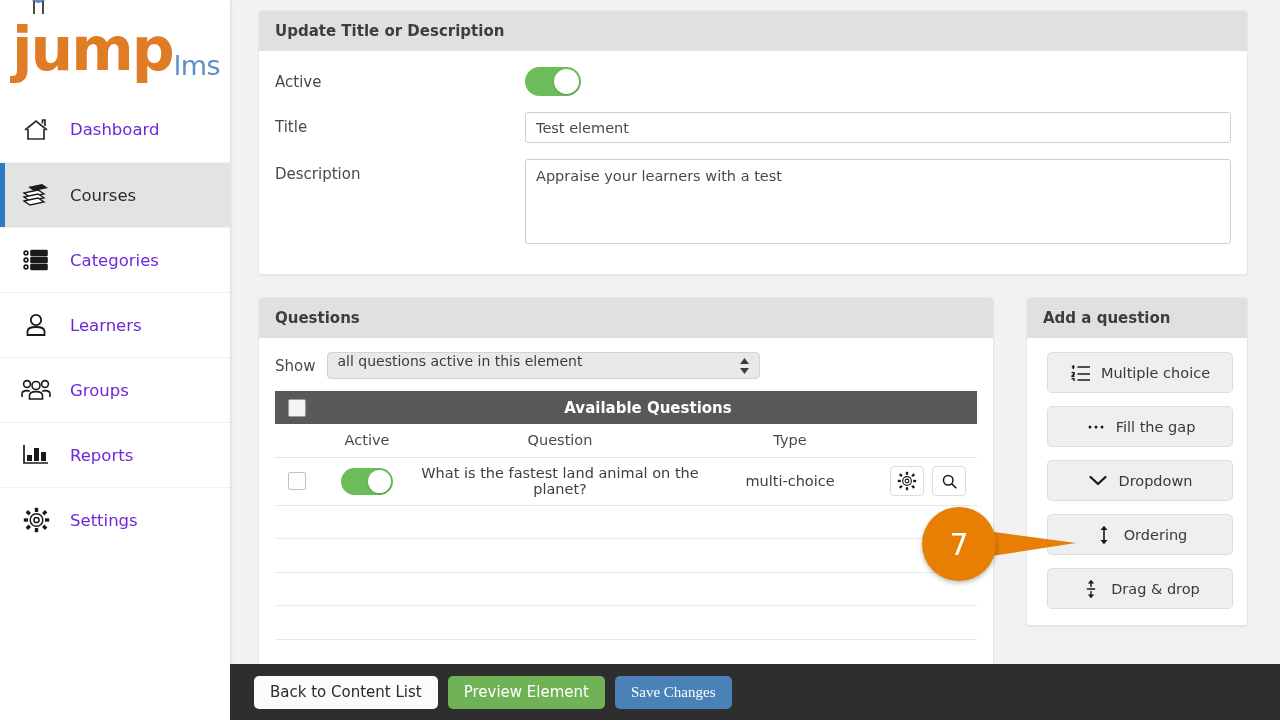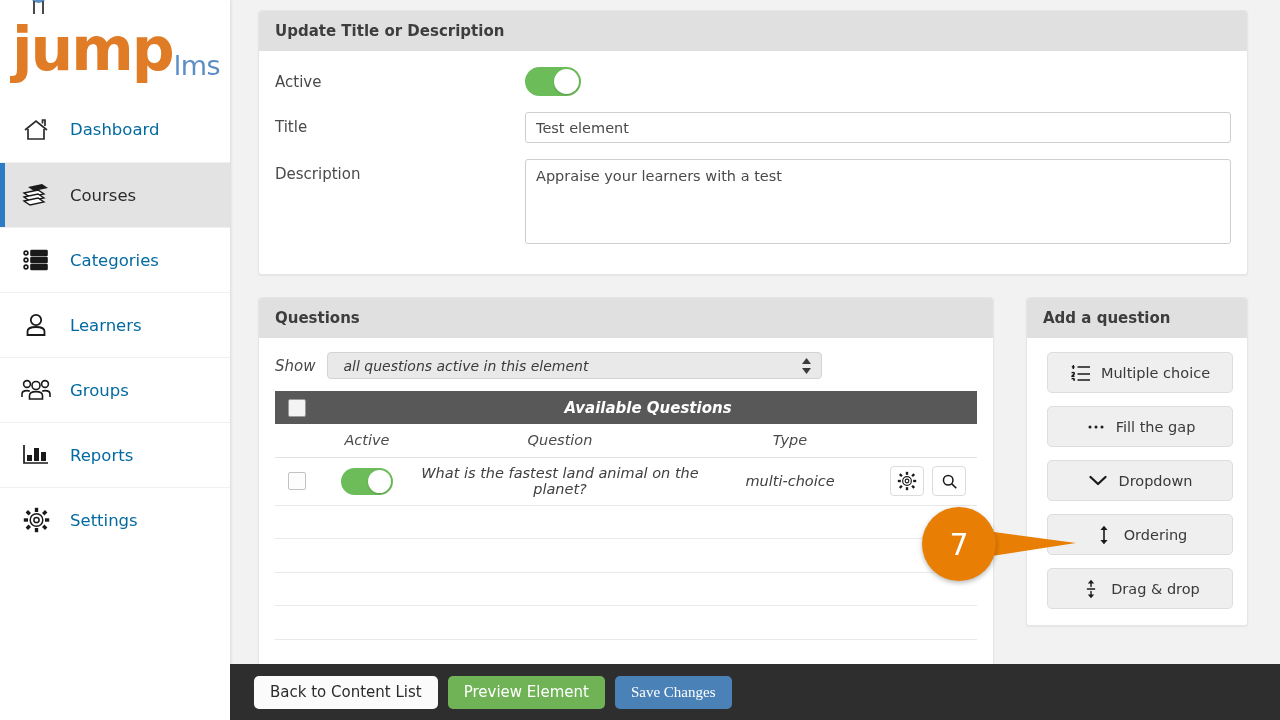--- a/index.html
+++ b/index.html
@@ -77,21 +77,21 @@
     width: 5px; background: #2b7cc4;
   }
   .nav-icon {
     width: 40px; height: 34px;
     display: flex; align-items: center; justify-content: center;
     flex: 0 0 40px;
   }
   .nav-icon svg { display: block; }
   .nav-label {
     font-size: 16.5px;
-    color: #0369a1;
+    color: #6d28d9;
     margin-left: 14px;
     white-space: nowrap;
   }
   .nav-item.active .nav-label { color: #2b2b2b; }
 
   
   .main {
     flex: 1 1 auto;
     position: relative;
     background: #f2f2f2;
@@ -164,31 +164,31 @@
     font-family: inherit;
     resize: none;
     background: #fff;
     outline: none;
     overflow: hidden;
   }
 
   
   .lower { display: flex; gap: 32px; margin-top: 22px; }
   .panel-questions { width: 736px; flex: 0 0 736px; }
-  .panel-questions .panel-body { padding: 14px 16px 0 16px; font-style: italic; }
+  .panel-questions .panel-body { padding: 14px 16px 0 16px; }
 
   .show-row { display: flex; align-items: center; margin-bottom: 12px; }
   .show-label { font-size: 15px; color: #4a4a4a; margin-right: 12px; }
   .select-box {
-    width: 495px; height: 27px;
+    width: 433px; height: 27px;
     background: #e9e9e9;
     border: 1px solid #d3d3d3;
     border-radius: 4px;
-    display: flex; align-items: center;
-    padding: 0 15px;
+    display: flex; 
+    padding: 0 9px;
     font-size: 14px; color: #3b3b3b;
     position: relative;
     cursor: pointer;
   }
   .select-arrows {
     position: absolute; right: 9px; top: 50%;
     transform: translateY(-50%);
     display: flex; flex-direction: column; align-items: center;
     line-height: 0;
   }

